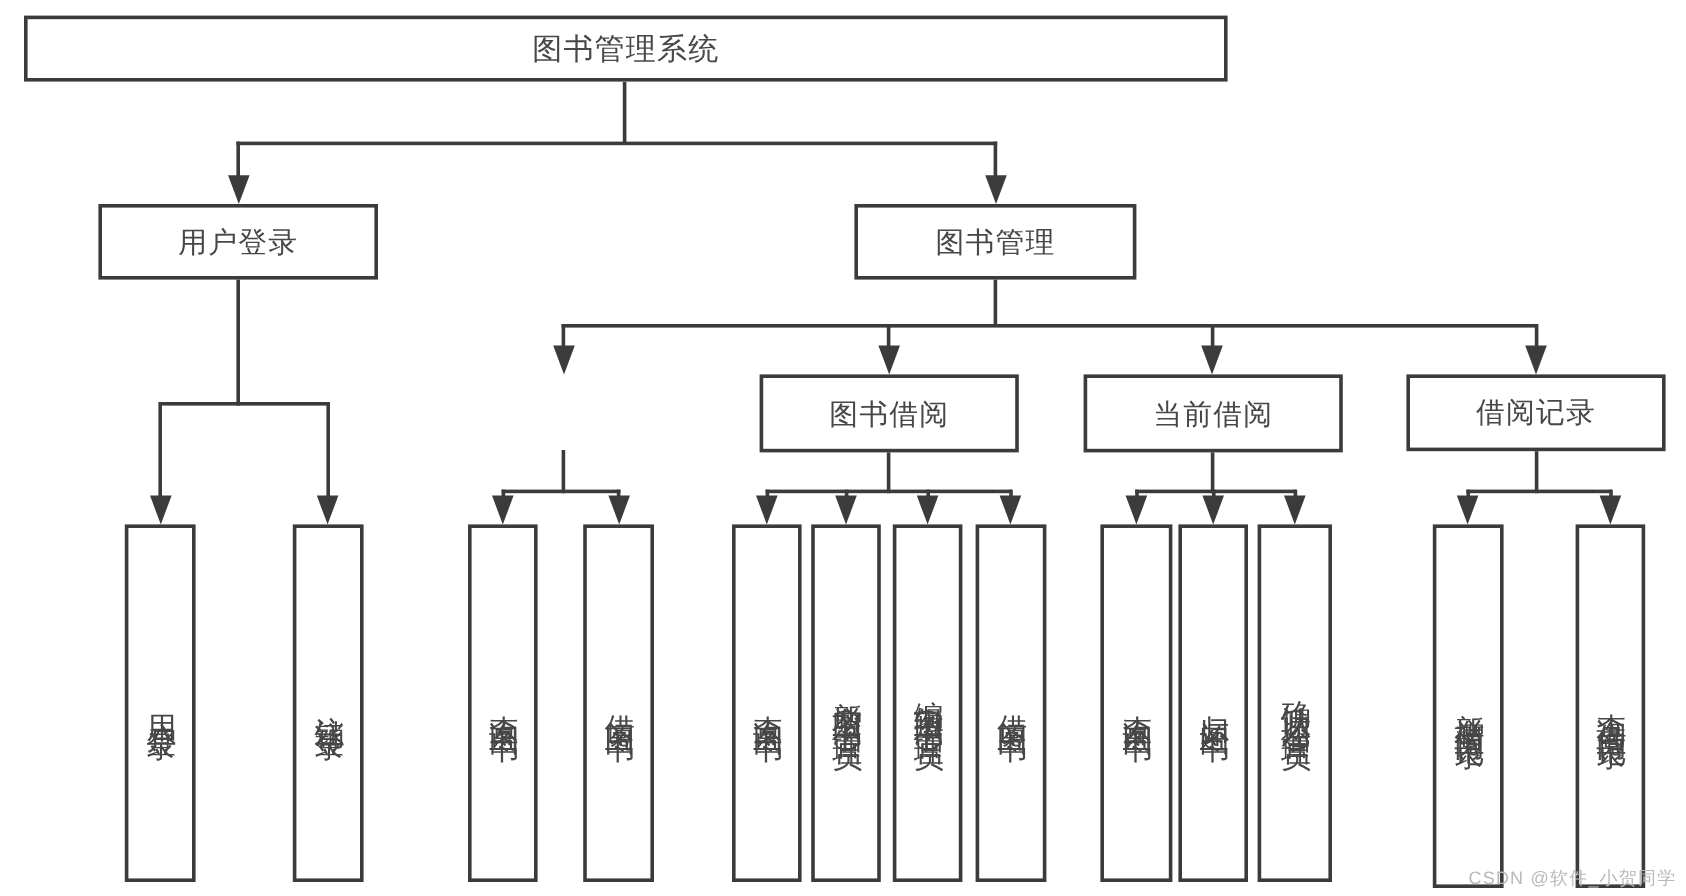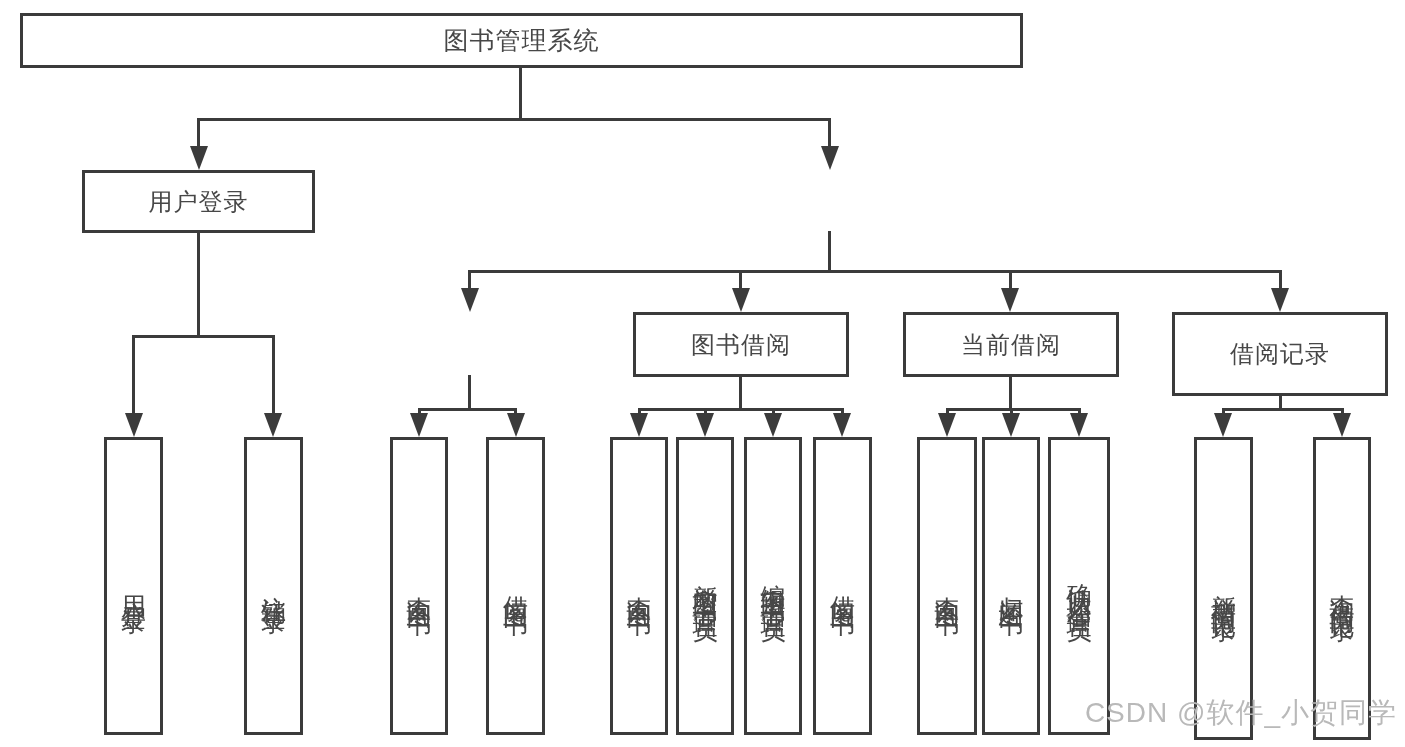--- a/index.html
+++ b/index.html
@@ -45,22 +45,22 @@
   
   .arr{
     position:absolute;width:0;height:0;
     border-left:9px solid transparent;
     border-right:9px solid transparent;
     border-top:24px solid var(--line);
     z-index:1;
   }
   .watermark{
     position:absolute;
-    right:8px;bottom:15px;
-    font-size:28px;color:var(--wm);
+    right:8px;bottom:5px;
+    font-size:15px;color:var(--wm);
     letter-spacing:1px;
     z-index:3;
     white-space:nowrap;
   }
 </style>
 </head>
 <body>
 
 <div id="stage">
 
@@ -68,20 +68,21 @@
 
   <div class="vline" style="left:519px;top:68px;width:3px;height:52px;"></div>
   <div class="hline" style="left:197px;top:118px;width:634px;height:3px;"></div>
 
   <div class="vline" style="left:197px;top:118px;width:3px;height:30px;"></div>
   <div class="arr" style="left:190px;top:146px;"></div>
   <div class="vline" style="left:828px;top:118px;width:3px;height:30px;"></div>
   <div class="arr" style="left:821px;top:146px;"></div>
 
   <div class="box" style="left:82px;top:170px;width:233px;height:63px;">用户登录</div>
+  <div class="box" style="left:712px;top:170px;width:235px;height:63px;">图书管理</div>
 
   <div class="vline" style="left:197px;top:231px;width:3px;height:107px;"></div>
   <div class="hline" style="left:133px;top:335px;width:142px;height:3px;"></div>
   <div class="vline" style="left:132px;top:335px;width:3px;height:80px;"></div>
   <div class="arr" style="left:125px;top:413px;"></div>
   <div class="vline" style="left:272px;top:335px;width:3px;height:80px;"></div>
   <div class="arr" style="left:264px;top:413px;"></div>
 
   <div class="vline" style="left:828px;top:231px;width:3px;height:41px;"></div>
   <div class="hline" style="left:468px;top:270px;width:813px;height:3px;"></div>
@@ -90,21 +91,21 @@
   <div class="arr" style="left:461px;top:288px;"></div>
   <div class="vline" style="left:739px;top:270px;width:3px;height:20px;"></div>
   <div class="arr" style="left:732px;top:288px;"></div>
   <div class="vline" style="left:1009px;top:270px;width:3px;height:20px;"></div>
   <div class="arr" style="left:1001px;top:288px;"></div>
   <div class="vline" style="left:1279px;top:270px;width:3px;height:20px;"></div>
   <div class="arr" style="left:1271px;top:288px;"></div>
 
   <div class="box" style="left:903px;top:312px;width:216px;height:65px;">当前借阅</div>
   <div class="box" style="left:633px;top:312px;width:216px;height:65px;">图书借阅</div>
-  <div class="box" style="left:1172px;top:312px;width:216px;height:84px;">借阅记录</div>
+  <div class="box" style="left:1172px;top:312px;width:216px;height:64px;">借阅记录</div>
 
   <div class="vline" style="left:468px;top:375px;width:3px;height:36px;"></div>
   <div class="hline" style="left:418px;top:408px;width:99px;height:3px;"></div>
   <div class="vline" style="left:418px;top:408px;width:3px;height:7px;"></div>
   <div class="arr" style="left:410px;top:413px;"></div>
   <div class="vline" style="left:514px;top:408px;width:3px;height:7px;"></div>
   <div class="arr" style="left:507px;top:413px;"></div>
 
   <div class="vline" style="left:739px;top:375px;width:3px;height:36px;"></div>
   <div class="hline" style="left:638px;top:408px;width:205px;height:3px;"></div>

